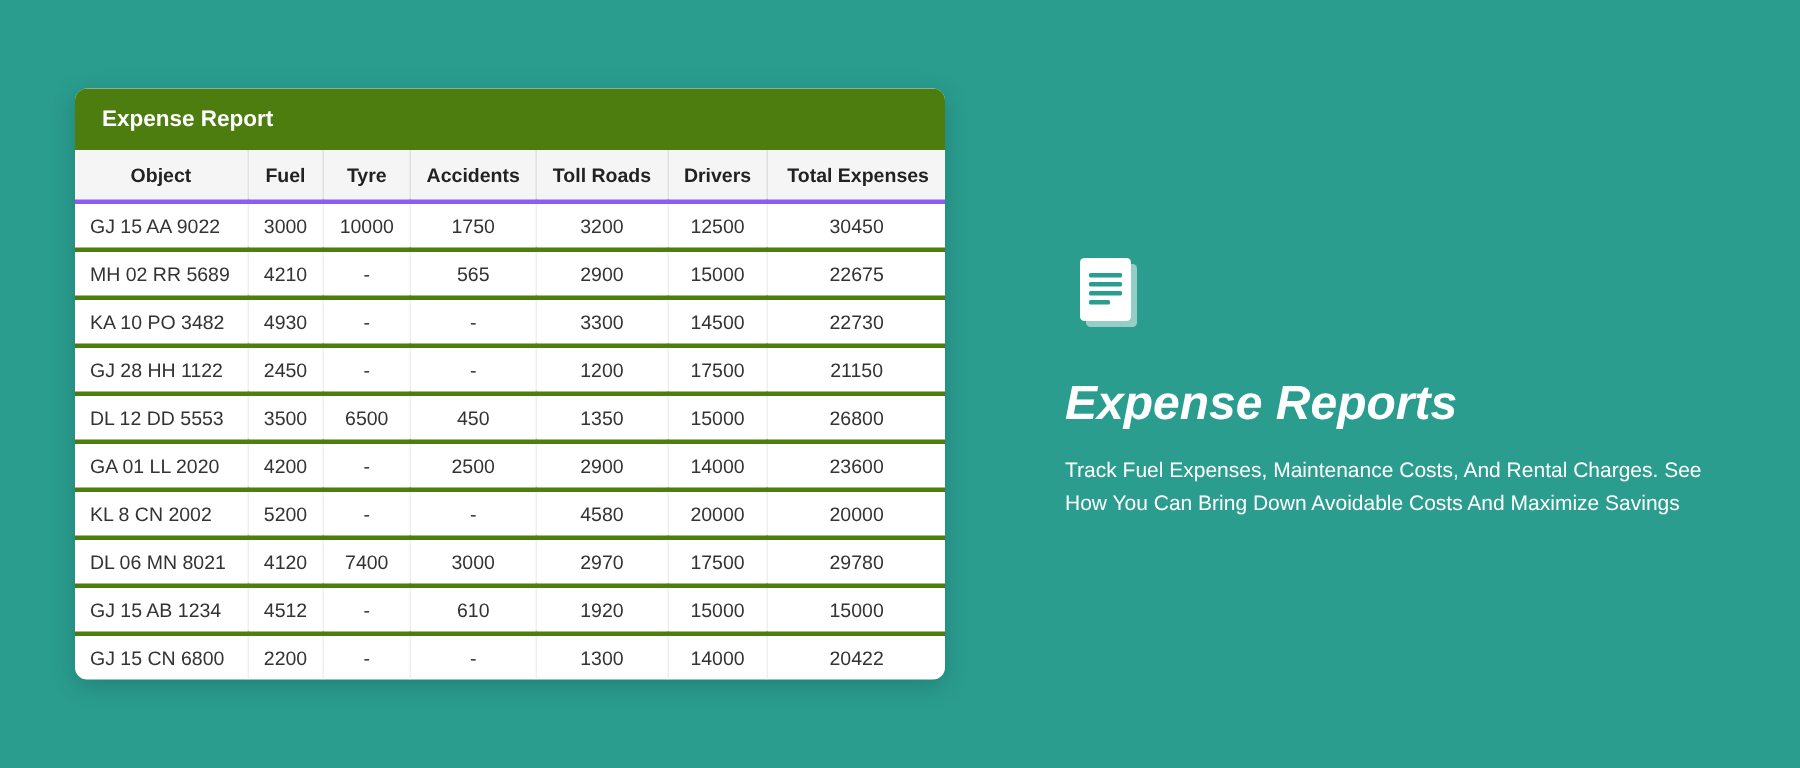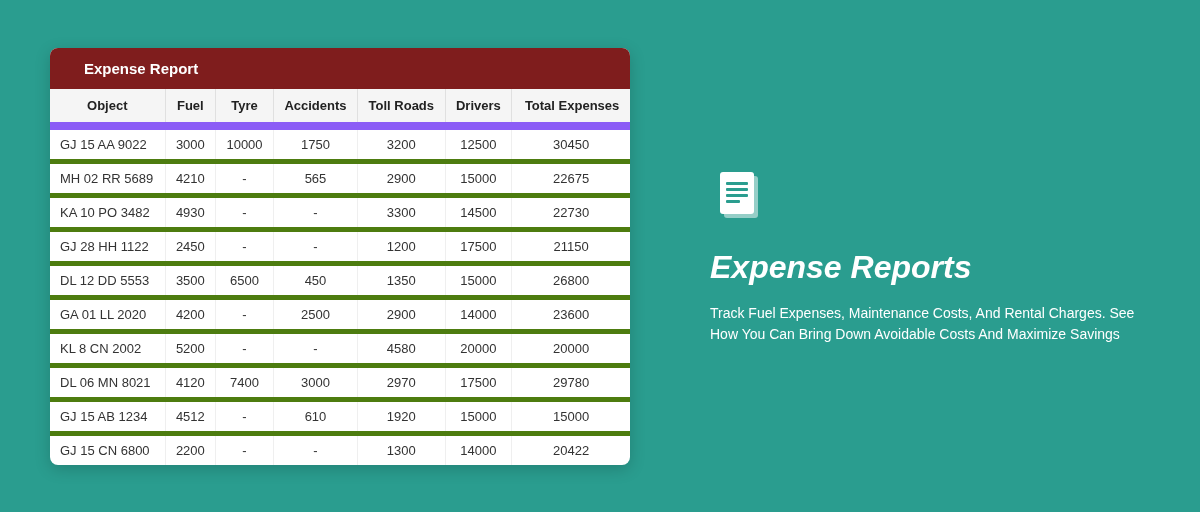--- a/index.html
+++ b/index.html
@@ -27,54 +27,54 @@
     .table-card {
       background: #fff;
       border-radius: 8px;
       overflow: hidden;
       box-shadow: 0 4px 16px rgba(0,0,0,0.18);
       min-width: 580px;
       max-width: 600px;
     }
 
     .table-header {
-      background: #7f1d1d;
+      background: #4d7c0f;
       color: #fff;
       font-size: 15px;
       font-weight: bold;
-      padding: 12px 34px;
+      padding: 12px 18px;
     }
 
     table {
       border-collapse: collapse;
       width: 100%;
       font-size: 13px;
     }
 
     thead tr {
       background: #f5f5f5;
-      border-bottom: 8px solid #8b5cf6;
+      border-bottom: 3px solid #8b5cf6;
     }
 
     thead th {
       padding: 9px 10px;
       text-align: center;
       font-weight: bold;
       color: #222;
       border-right: 1px solid #e0e0e0;
       white-space: nowrap;
     }
 
     thead th:last-child {
       border-right: none;
       padding-left: 12px;
     }
 
     tbody tr {
-      border-bottom: 5px solid #4d7c0f;
+      border-bottom: 3px solid #4d7c0f;
     }
 
     tbody tr:last-child {
       border-bottom: none;
     }
 
     tbody td {
       padding: 7px 10px;
       text-align: center;
       color: #333;

